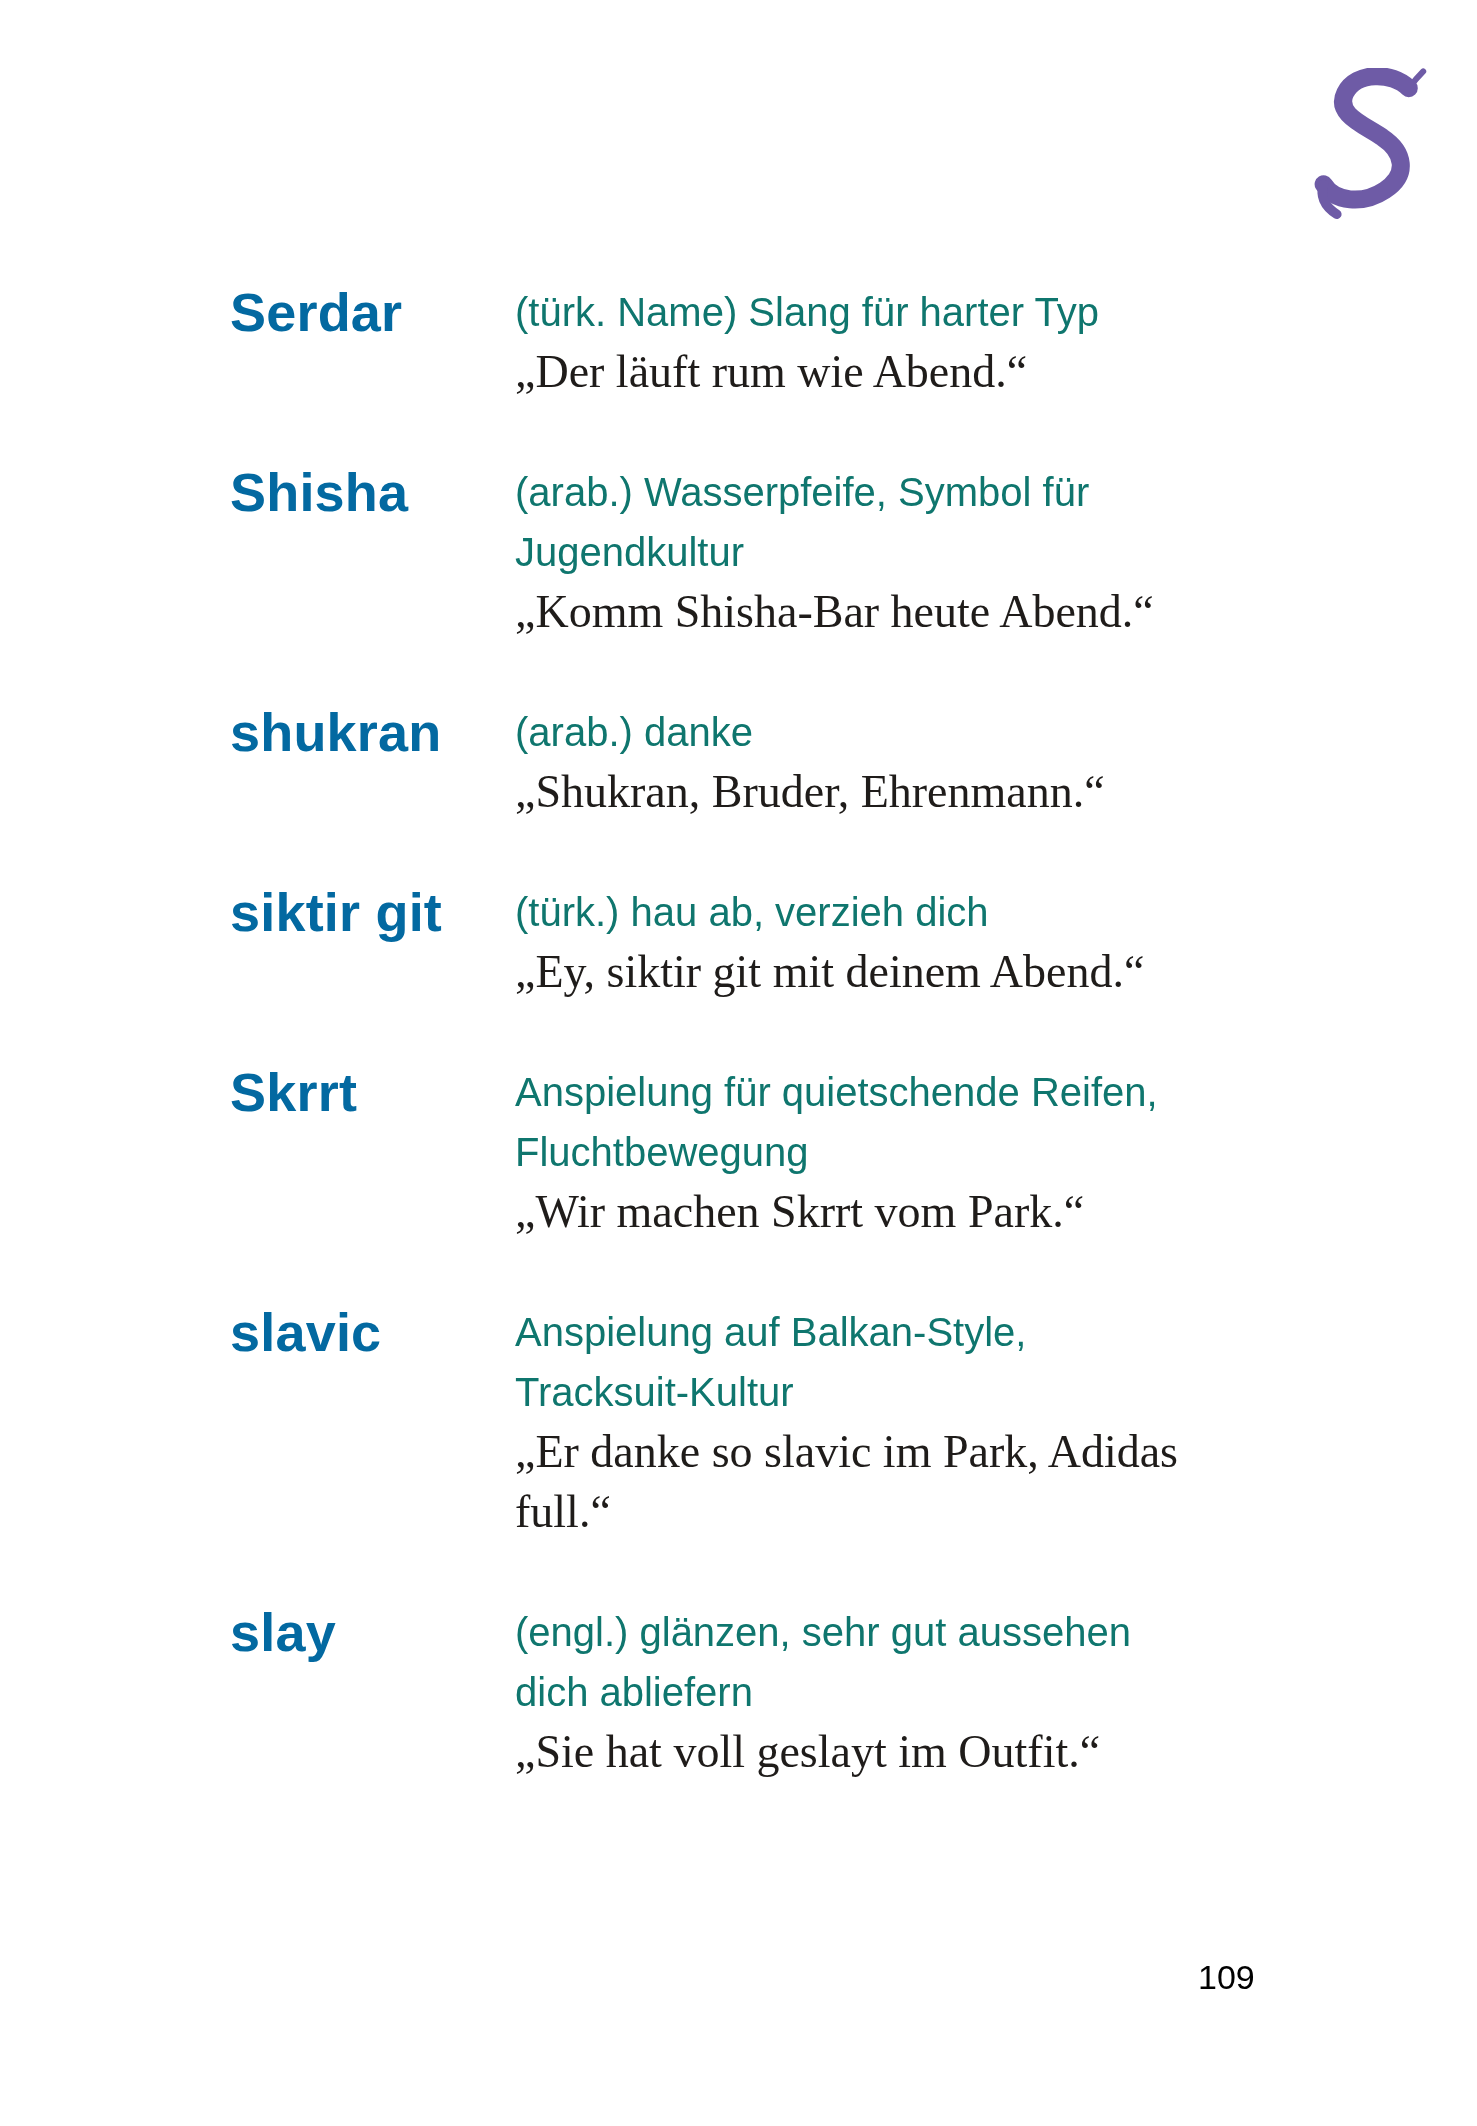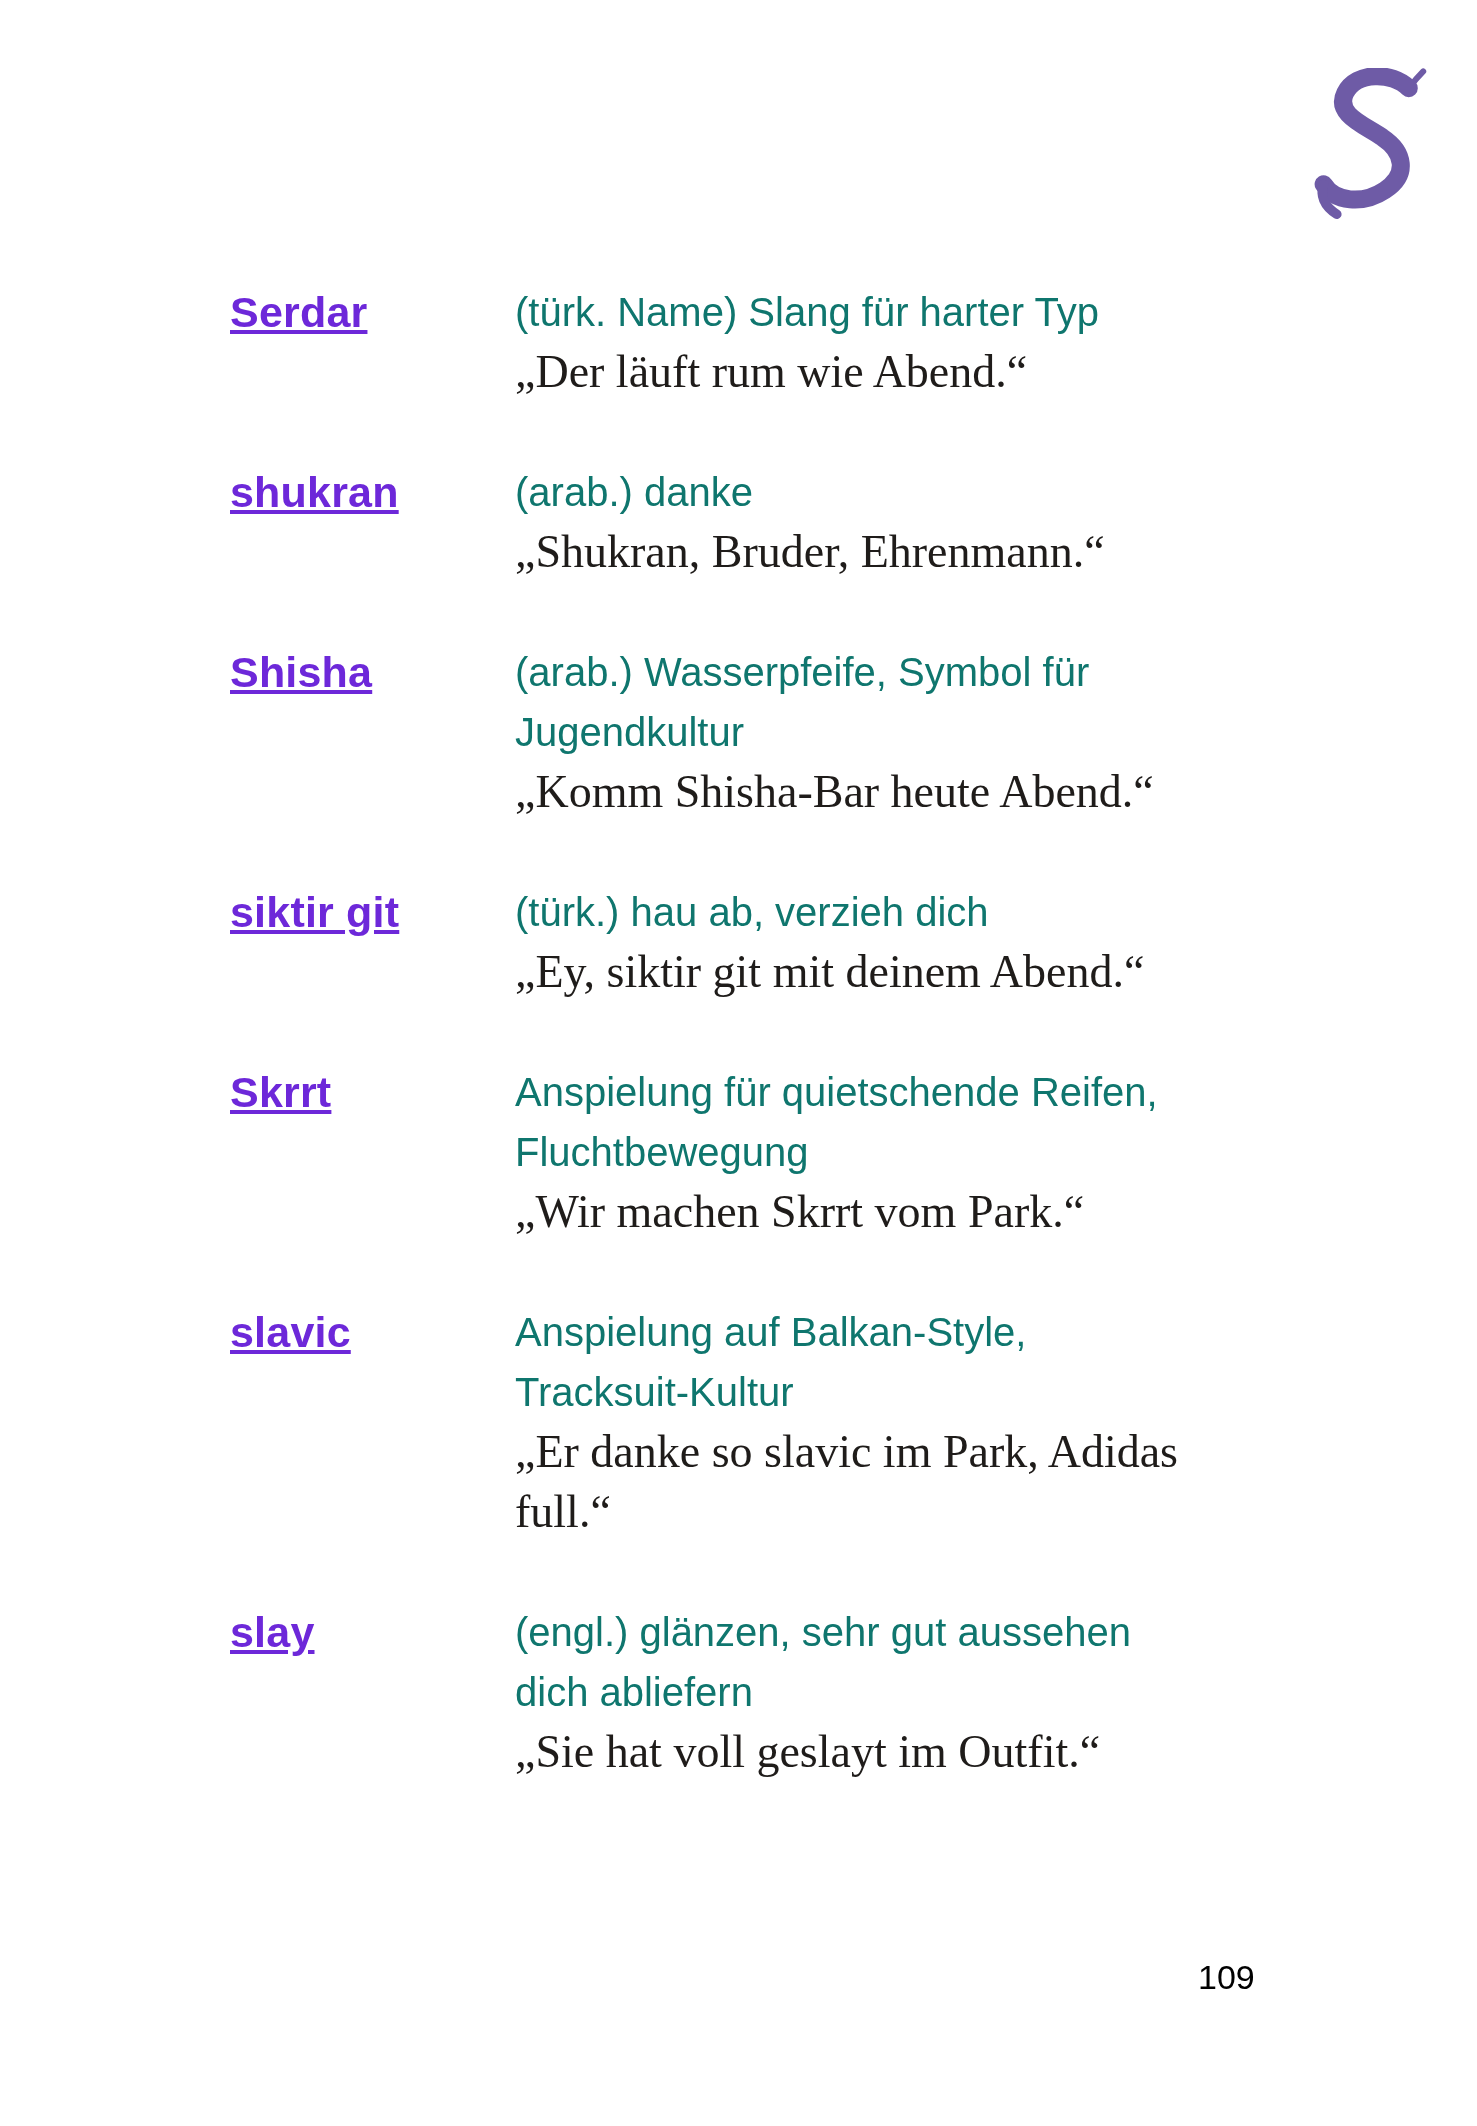--- a/index.html
+++ b/index.html
@@ -25,25 +25,24 @@
   }
   .entry {
     display: flex;
     align-items: flex-start;
     margin-bottom: 60px;
   }
   .term {
     width: 285px;
     flex: 0 0 285px;
     font-weight: bold;
-    font-size: 43px;
+    font-size: 54px;
     line-height: 60px;
-    color: #6d28d9;
+    color: #0369a1;
     letter-spacing: 0.2px;
-    text-decoration: underline;
   }
   .entry-body { width: 700px; }
   .definition {
     font-size: 40px;
     line-height: 60px;
     color: #0f766e;
     white-space: pre-line;
   }
   .example {
     font-family: "Liberation Serif", serif;
@@ -77,33 +76,33 @@
 
     <div class="entry">
       <div class="term">Serdar</div>
       <div class="entry-body">
         <div class="definition">(türk. Name) Slang für harter Typ</div>
         <div class="example">„Der läuft rum wie Abend.“</div>
       </div>
     </div>
 
     <div class="entry">
-      <div class="term">shukran</div>
-      <div class="entry-body">
-        <div class="definition">(arab.) danke</div>
-        <div class="example">„Shukran, Bruder, Ehrenmann.“</div>
-      </div>
-    </div>
-
-    <div class="entry">
       <div class="term">Shisha</div>
       <div class="entry-body">
         <div class="definition">(arab.) Wasserpfeife, Symbol für
 Jugendkultur</div>
         <div class="example">„Komm Shisha-Bar heute Abend.“</div>
+      </div>
+    </div>
+
+    <div class="entry">
+      <div class="term">shukran</div>
+      <div class="entry-body">
+        <div class="definition">(arab.) danke</div>
+        <div class="example">„Shukran, Bruder, Ehrenmann.“</div>
       </div>
     </div>
 
     <div class="entry">
       <div class="term">siktir git</div>
       <div class="entry-body">
         <div class="definition">(türk.) hau ab, verzieh dich</div>
         <div class="example">„Ey, siktir git mit deinem Abend.“</div>
       </div>
     </div>

